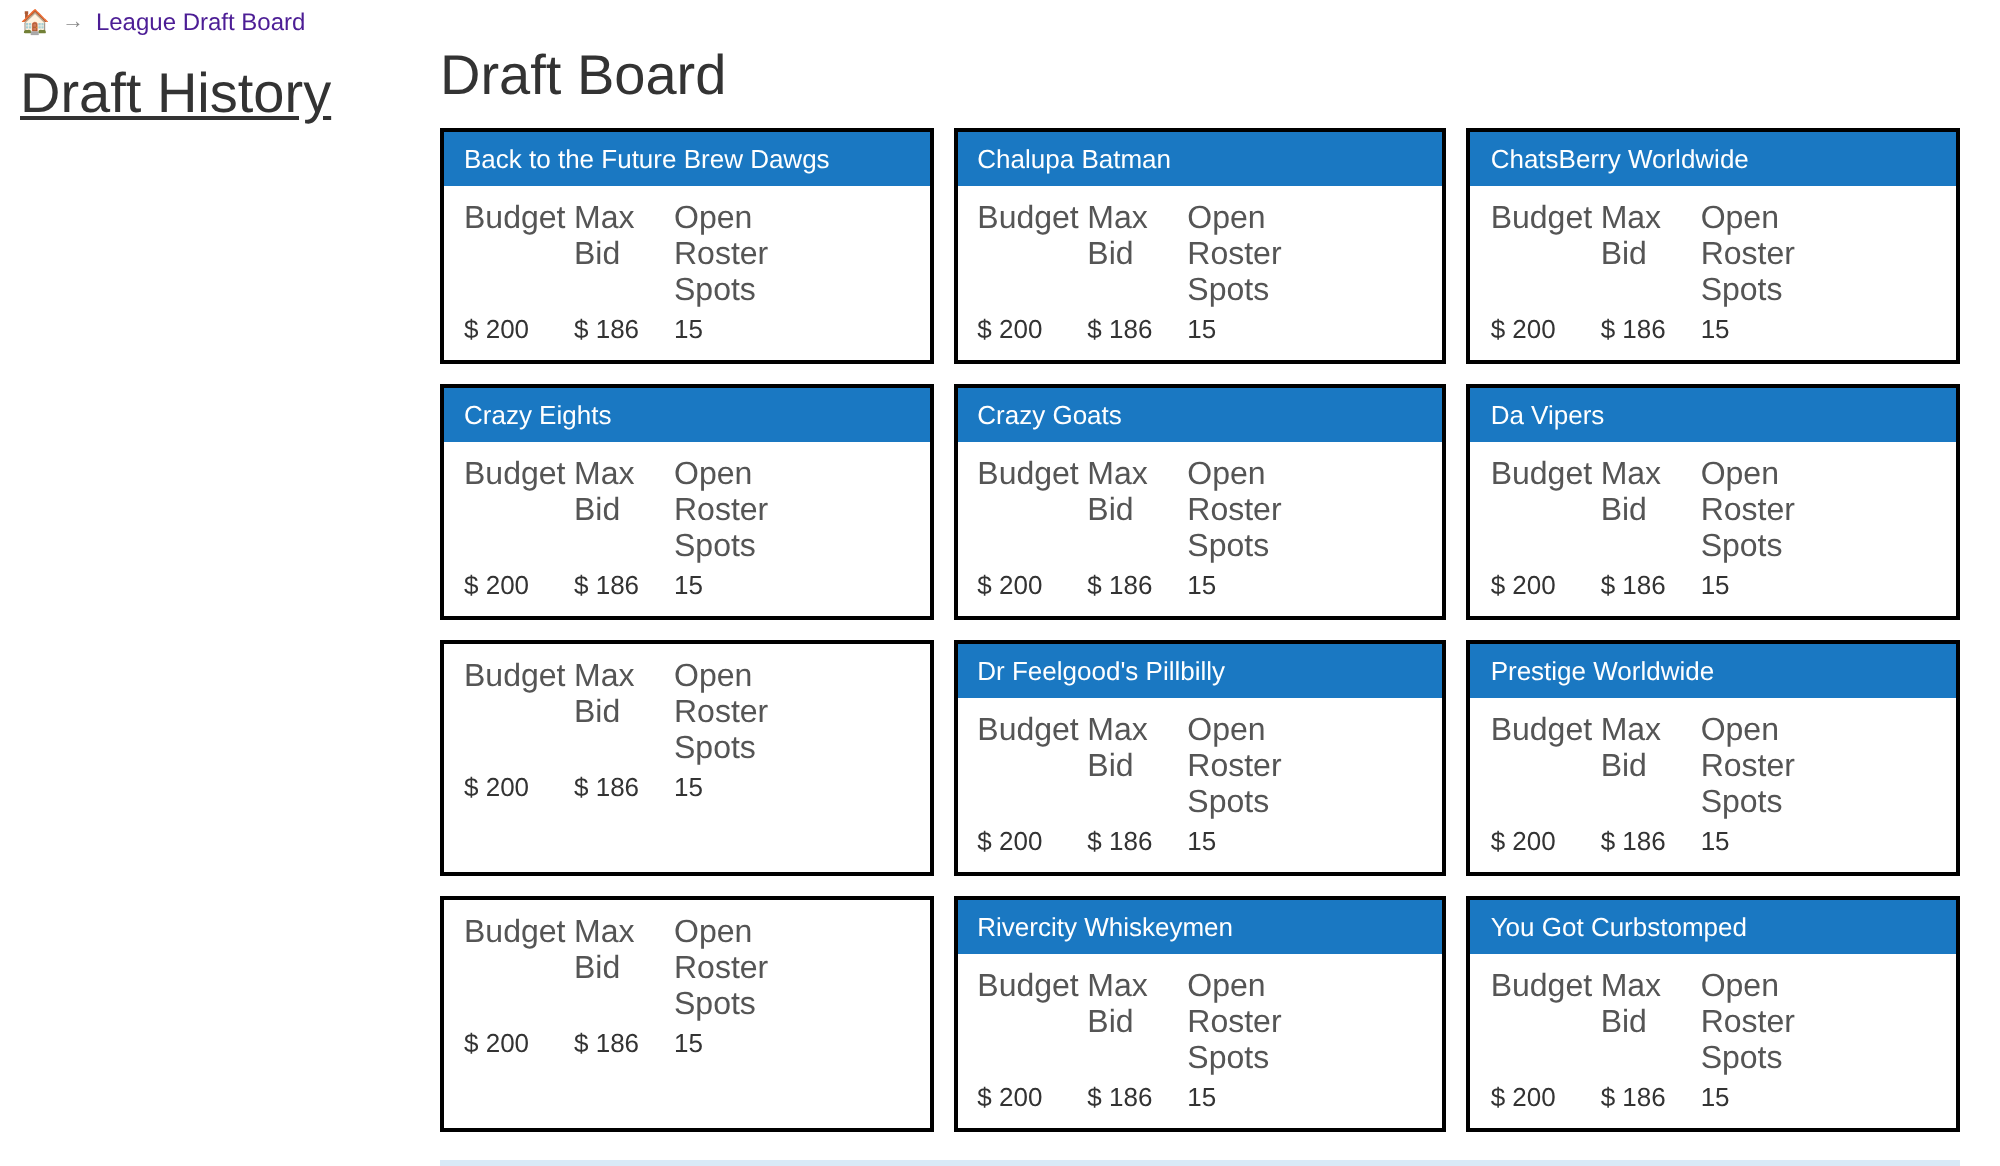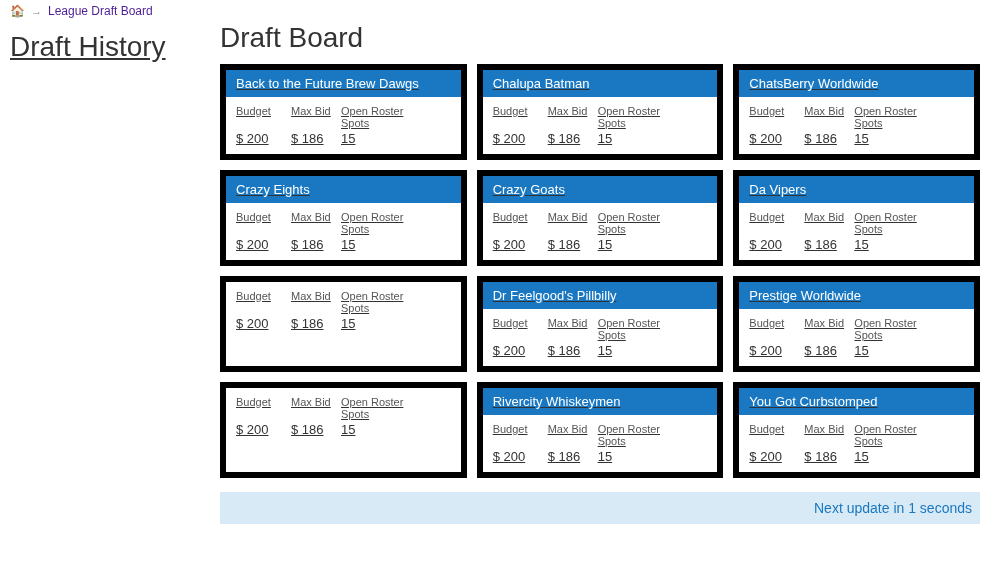--- a/index.html
+++ b/index.html
@@ -58,43 +58,42 @@
       margin-bottom: 10px;
     }
 
     .teams-grid {
       display: grid;
       grid-template-columns: repeat(3, 1fr);
       gap: 10px;
     }
 
     .team-card {
-      border: 6px solid #000000;
-      text-decoration: underline;
+      border: 2px solid #000000;
     }
 
     .team-header {
       background: #1a78c2;
       color: #fff;
       padding: 6px 10px;
       font-size: 13px;
       font-weight: 500;
     }
 
     .team-body {
       padding: 8px 10px;
     }
 
     .col-budget { width: 55px; }
     .col-maxbid { width: 50px; }
     .col-openroster { width: 80px; }
 
     .label-row {
       display: flex;
-      font-size: 11px;
+      font-size: 16px;
       color: #555;
       margin-bottom: 2px;
     }
 
     .value-row {
       display: flex;
       font-size: 13px;
       color: #333;
     }
 

